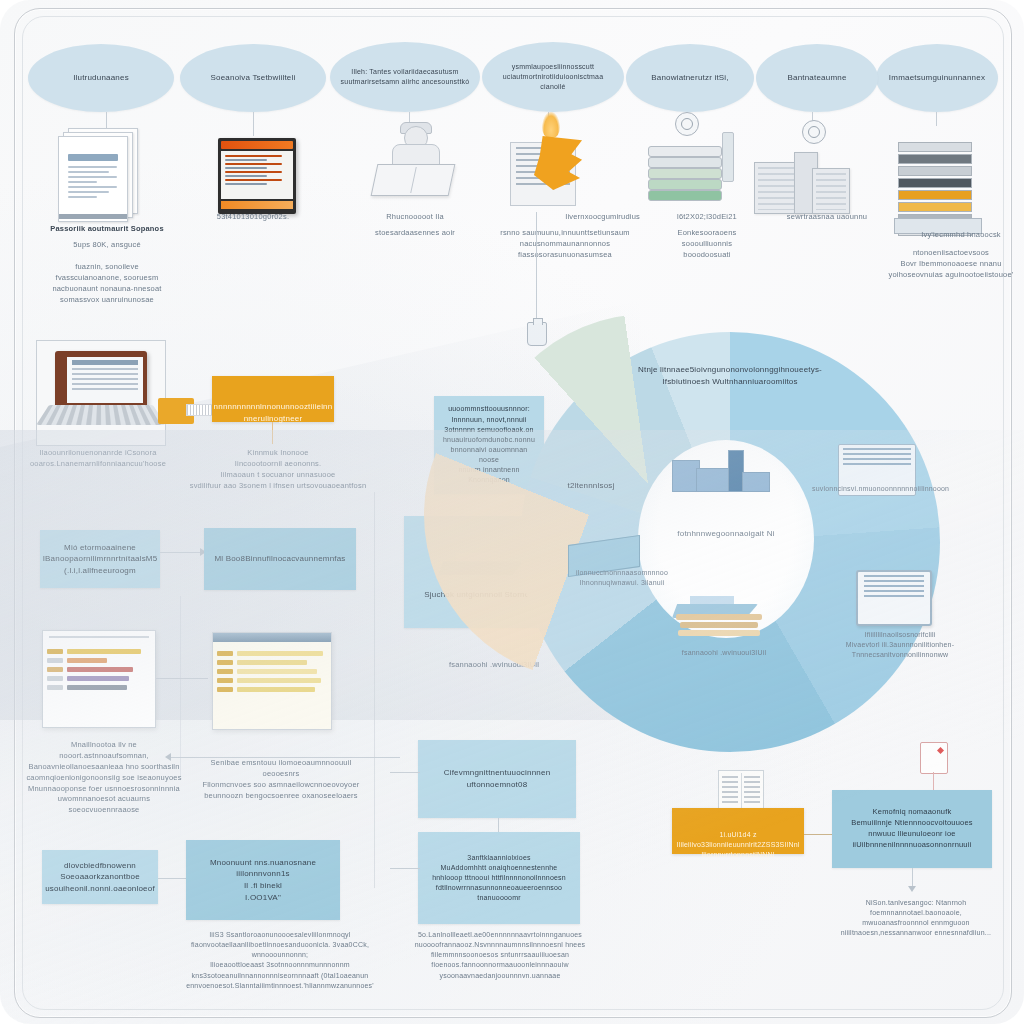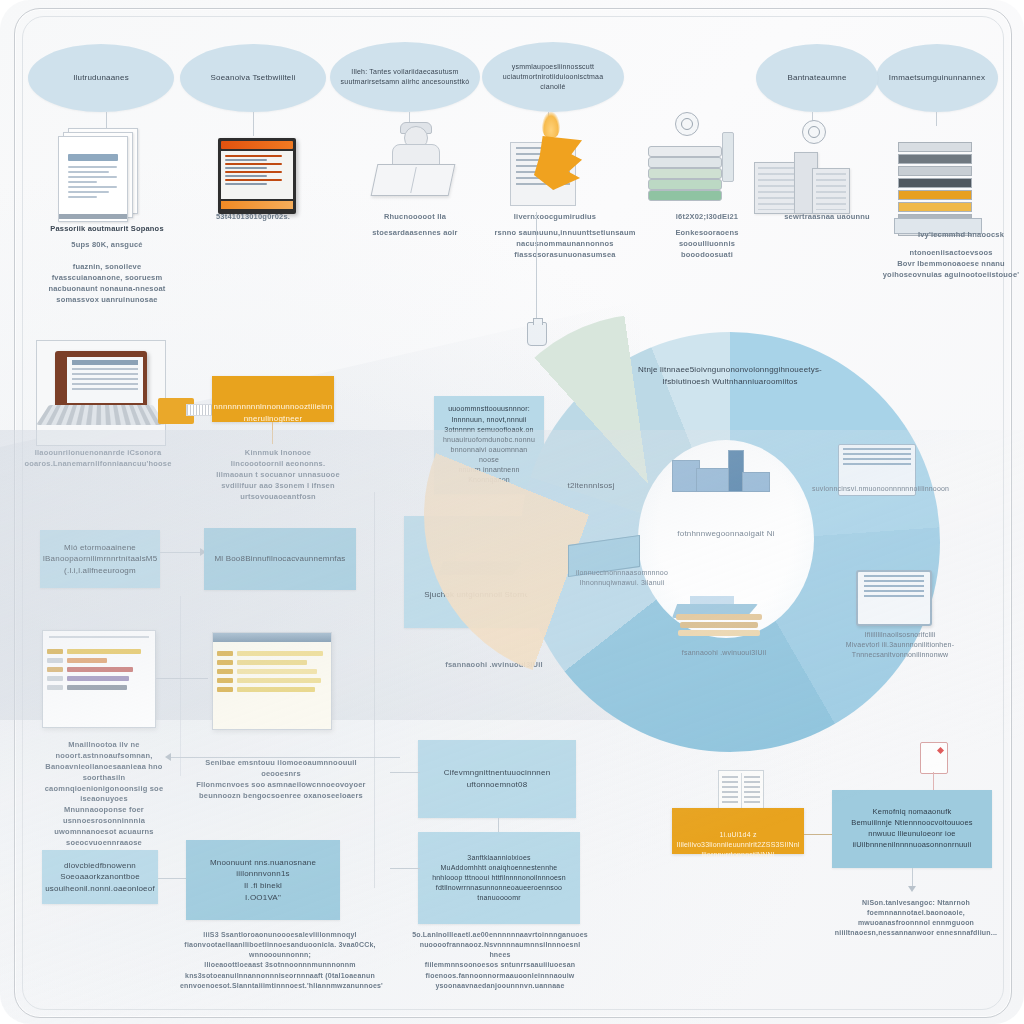--- a/index.html
+++ b/index.html
@@ -60,21 +60,21 @@
     box-shadow:0 1px 2px rgba(0,0,0,.04);
   }
   .ellipse .txt{font-size:8px;padding:0 8px;}
 
   
   .vline{position:absolute;width:1px;background:#c6ced6;}
   .hline{position:absolute;height:1px;background:#c6ced6;}
 
   
   .iconbox{position:absolute;}
-  .caption{position:absolute;width:170px;font-size:7.5px;font-weight:bold;}
+  .caption{position:absolute;width:170px;font-size:7.5px;}
 
   
   .doc-stack{position:relative;width:86px;height:88px;}
   .doc-stack i{position:absolute;display:block;background:#fdfdfd;border:1px solid #c5ccd4;box-shadow:1px 1px 2px rgba(0,0,0,.10);}
   .doc-stack i.s1{left:10px;top:0;width:68px;height:84px;}
   .doc-stack i.s2{left:5px;top:4px;width:68px;height:84px;}
   .doc-stack i.s3{left:0px;top:8px;width:68px;height:84px;background:#ffffff;}
   .doc-lines{position:absolute;left:5px;top:14px;width:58px;}
   .doc-lines b{display:block;height:2px;background:#b9c6d3;margin:3px 4px;border-radius:1px;}
   .doc-lines b.hdr{height:7px;background:#8fa9c0;margin-bottom:5px;}
@@ -243,20 +243,23 @@
     <div class="txt">Soeanoiva Tsetbwiilteli</div>
   </div>
   <div class="ellipse" style="left:330px;top:42px;width:150px;height:70px;">
     <div class="txt" style="font-size:7px;">Illeh: Tantes voilariidaecasutusm
 suutmarirsetsamn aiirhc ancesounsttkó</div>
   </div>
   <div class="ellipse" style="left:482px;top:42px;width:142px;height:70px;">
     <div class="txt" style="font-size:7px;">ysmmlaupoesliinnosscutt
 uciautmortnirotiiduioonisctmaa cianoilé</div>
   </div>
+  <div class="ellipse" style="left:626px;top:44px;width:128px;height:68px;">
+    <div class="txt">Banowiatnerutzr itSi,</div>
+  </div>
   <div class="ellipse" style="left:876px;top:44px;width:122px;height:68px;">
     <div class="txt">Immaetsumguinunnannex</div>
   </div>
   <div class="ellipse" style="left:756px;top:44px;width:122px;height:68px;">
     <div class="txt">Bantnateaumne</div>
   </div>
 
   <div class="vline" style="left:106px;top:112px;height:22px;"></div>
   <div class="vline" style="left:253px;top:112px;height:24px;"></div>
   <div class="vline" style="left:409px;top:112px;height:16px;"></div>
@@ -328,21 +331,21 @@
           <b></b>
           <b></b>
           <b></b>
           <b></b>
           <b></b>
           <b></b>
         </div>
       <div class="blob"></div>
     </div>
   </div>
-  <div class="caption txt light" style="left:470px;top:212px;">Iivernxoocgumirudius</div>
+  <div class="caption txt light" style="left:470px;top:212px;text-align:right;">Iivernxoocgumirudius</div>
   <div class="caption txt light" style="left:470px;top:228px;width:190px;">rsnno saumuunu,innuunttsetiunsaum
 nacusnommaunannonnos
 fiassosorasunuonasumsea</div>
 
   <div class="vline" style="left:536px;top:212px;height:108px;"></div>
   <div class="flask" style="left:527px;top:322px;"></div>
 
   <div class="emblem" style="left:675px;top:112px;"></div>
   <div class="iconbox" style="left:648px;top:146px;">
     <div class="dishes">

